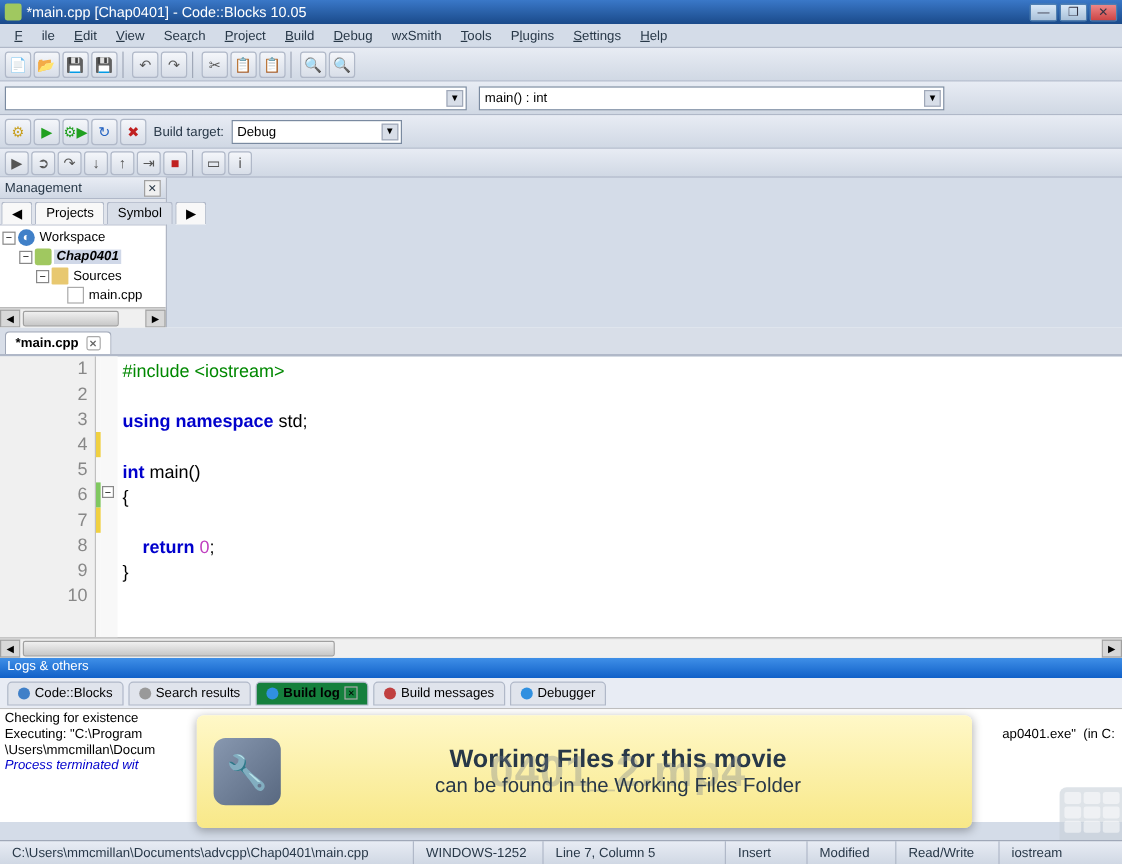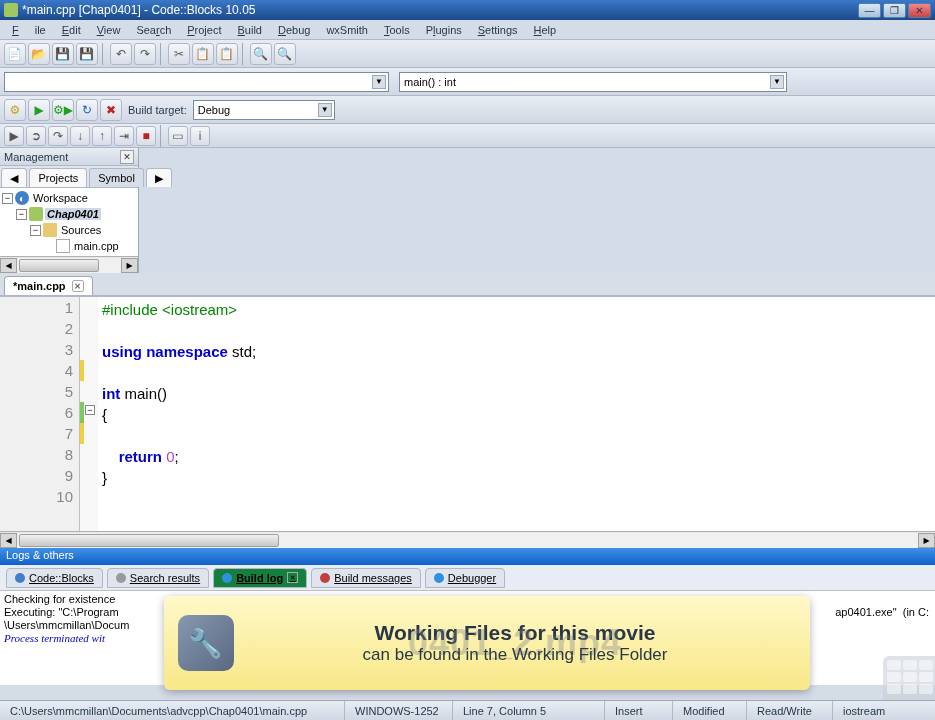--- a/index.html
+++ b/index.html
@@ -74,27 +74,27 @@
 .cursor-mark { position: absolute; width: 1px; height: 18px; background: #000; }
 
 .hscroll { height: 17px; background: #e8e8e8; border-top: 1px solid #b0b0b0; display:flex; align-items:center; }
 .hscroll .btn { width: 17px; height: 15px; background: #d8d8d8; border: 1px solid #a0a0a0; display:flex; align-items:center; justify-content:center; font-size:8px; }
 .hscroll .track { flex:1; height:15px; background:#f0f0f0; position:relative; }
 .hscroll .thumb { position:absolute; height:13px; top:1px; background: linear-gradient(180deg, #f0f0f0, #c8c8c8); border:1px solid #a0a0a0; border-radius:2px; }
 
 
 .logs-header { height: 17px; background: linear-gradient(180deg, #4090e8, #1060c8); color:#fff; padding: 1px 6px; font-size:11px; }
 .logs-body { background: #f4f4f4; height: 120px; display:flex; flex-direction:column; }
-.log-tabs { height: 26px; display:flex; align-items:center; padding: 1px 6px; gap:4px; background:#e8ecf4; border-bottom:1px solid #c0c0c0;text-decoration:underline; }
+.log-tabs { height: 26px; display:flex; align-items:center; padding: 1px 6px; gap:4px; background:#e8ecf4; border-bottom:1px solid #c0c0c0; }
 .log-tab { padding: 3px 8px; background:#15803d; border:1px solid #b0b8c8; border-radius:4px 4px 0 0; display:flex; align-items:center; gap:4px; font-size:11px; }
 .log-tab.inactive { background:#e0e4ec; }
 .log-tab .dot { width:10px; height:10px; border-radius:50%; }
 .log-tab .close-x { width:11px; height:11px; border:1px solid #aaa; display:flex; align-items:center; justify-content:center; font-size:7px; }
 .log-content { flex:1; background:#fff; padding:2px 4px; font-family:"Courier New", monospace; font-size:11px; color:#000; position:relative; overflow:hidden; white-space:pre; }
-.log-blue { color: #0000cc; font-style: italic; font-family: Liberation Serif, serif; }
+.log-blue { color: #0000cc; font-style: italic; }
 
 
 .overlay { position: absolute; left: 164px; top: 596px; width: 646px; height: 94px; background: linear-gradient(180deg, #fff8c8, #f8e888); border-radius: 6px; box-shadow: 0 2px 8px rgba(0,0,0,0.3); display:flex; align-items:center; padding: 8px 14px; }
 .overlay-icon { width: 56px; height: 56px; background: linear-gradient(135deg, #8898b0, #586880); border-radius: 10px; display:flex; align-items:center; justify-content:center; color:#e8e8e8; font-size:28px; }
 .overlay-text { flex:1; text-align:center; position:relative; }
 .overlay-line1 { font-size: 21px; font-weight: bold; color: #283848; }
 .overlay-line2 { font-size: 17px; color: #283848; position: relative; }
 .overlay-watermark { position:absolute; left:50%; top:50%; transform:translate(-50%,-50%); font-size: 36px; font-weight:bold; color: rgba(120,130,140,0.35); letter-spacing:1px; pointer-events:none; white-space:nowrap; }
 
 

